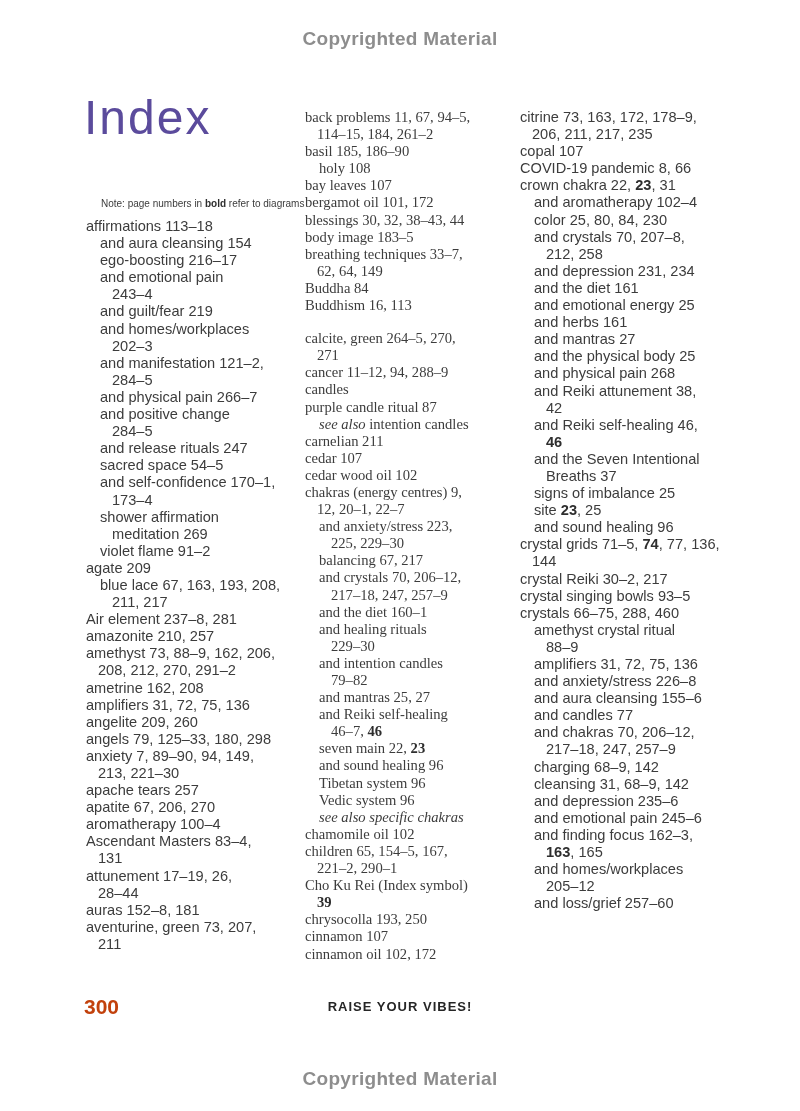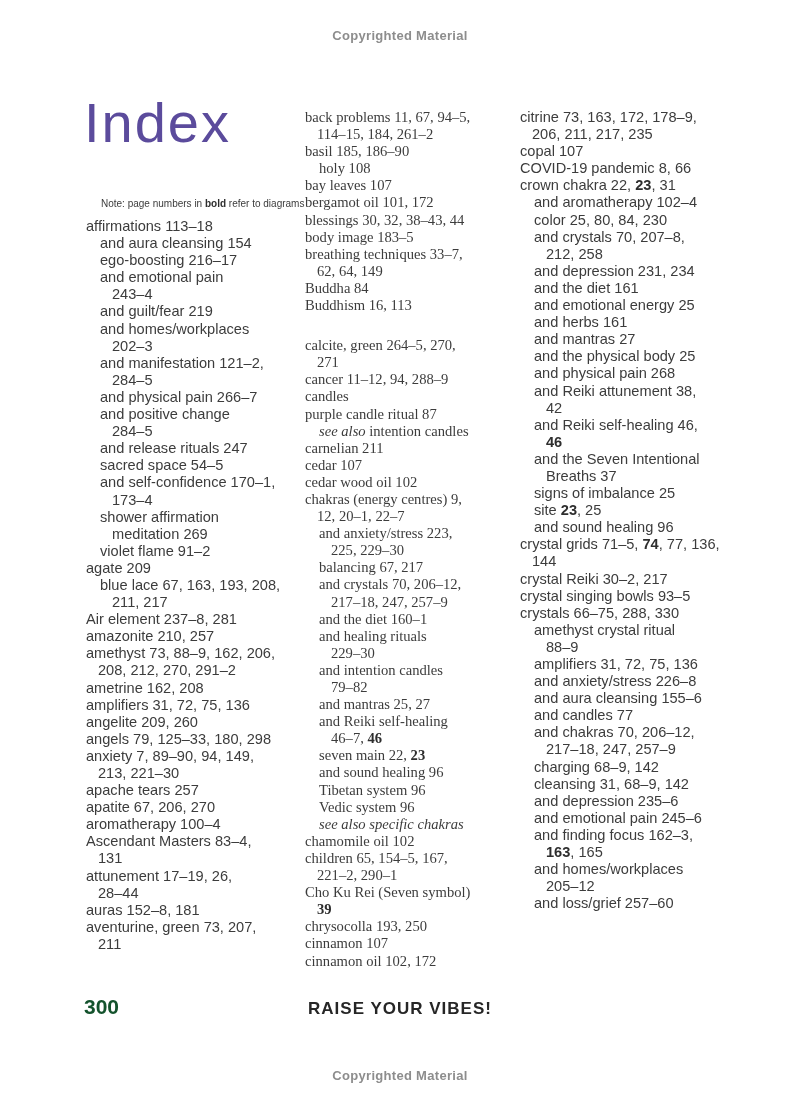--- a/index.html
+++ b/index.html
@@ -5,54 +5,54 @@
   html,body{margin:0;padding:0;background:#ffffff;}
   .page{
     position:relative;
     width:800px;height:1111px;
     background:#ffffff;
     font-family:"Liberation Sans", sans-serif;
     overflow:hidden;
   }
   .watermark{
     position:absolute;left:0;width:800px;text-align:center;
-    color:#8d8d8d;font-size:13px;font-weight:bold;letter-spacing:.3px;
+    color:#8d8d8d;font-size:19px;font-weight:bold;letter-spacing:.3px;
   }
   .wm-top{top:28px;}
   .wm-bottom{top:1068px;}
   .title{
     position:absolute;left:84px;top:90px;margin:0;
-    font-size:56px;font-weight:normal;color:#5b4b9c;letter-spacing:2px;
+    font-size:48px;font-weight:normal;color:#5b4b9c;letter-spacing:2px;
   }
   .note{
     position:absolute;left:85px;top:177px;width:222px;margin:16px;
     font-size:10px;line-height:22px;color:#3c3c3c;
   }
   .col{
     position:absolute;
     font-size:14.6px;line-height:17.1px;color:#3c3c3c;
   }
   .col1{left:86px;top:218px;width:218px;}
   .col2{left:305px;top:109px;width:216px;font-family:Liberation Serif, serif;}
   .col3{left:520px;top:109px;width:232px;}
   .line{white-space:nowrap;}
   .l0 .first{padding-left:0;}
   .l0 .cont{padding-left:12px;}
   .l1 .first{padding-left:14px;}
   .l1 .cont{padding-left:26px;}
-  .gap{margin-top:23px;}
+  .gap{margin-top:16px;}
   .seg-b{font-weight:bold;color:#2e2e2e;}
   .seg-i{font-style:italic;}
   .pagenum{
     position:absolute;left:84px;top:995px;
-    font-size:21px;font-weight:bold;color:#14532d;
+    font-size:21px;font-weight:bold;color:#c2410c;
   }
   .running-title{
     position:absolute;left:0;top:999px;width:800px;text-align:center;
-    font-size:17px;font-weight:bold;color:#262626;letter-spacing:1px;
+    font-size:13px;font-weight:bold;color:#262626;letter-spacing:1px;
   }
 </style>
 </head>
 <body>
 
 <div class="page">
   <div class="watermark wm-top">Copyrighted Material</div>
 
   <h1 class="title">Index</h1>
 
@@ -272,21 +272,21 @@
         <div class="line first"><span class="seg-i">see also specific chakras</span></div>
       </div>
       <div class="entry l0">
         <div class="line first"><span>chamomile oil 102</span></div>
       </div>
       <div class="entry l0">
         <div class="line first"><span>children 65, 154–5, 167,</span></div>
         <div class="line cont"><span>221–2, 290–1</span></div>
       </div>
       <div class="entry l0">
-        <div class="line first"><span>Cho Ku Rei (Seven symbol)</span></div>
+        <div class="line first"><span>Cho Ku Rei (Index symbol)</span></div>
         <div class="line cont"><span class="seg-b">39</span></div>
       </div>
       <div class="entry l0">
         <div class="line first"><span>chrysocolla 193, 250</span></div>
       </div>
       <div class="entry l0">
         <div class="line first"><span>cinnamon 107</span></div>
       </div>
       <div class="entry l0">
         <div class="line first"><span>cinnamon oil 102, 172</span></div>
@@ -362,21 +362,21 @@
         <div class="line first"><span>crystal grids 71–5, </span><span class="seg-b">74</span><span>, 77, 136,</span></div>
         <div class="line cont"><span>144</span></div>
       </div>
       <div class="entry l0">
         <div class="line first"><span>crystal Reiki 30–2, 217</span></div>
       </div>
       <div class="entry l0">
         <div class="line first"><span>crystal singing bowls 93–5</span></div>
       </div>
       <div class="entry l0">
-        <div class="line first"><span>crystals 66–75, 288, 330</span></div>
+        <div class="line first"><span>crystals 66–75, 288, 460</span></div>
       </div>
       <div class="entry l1">
         <div class="line first"><span>amethyst crystal ritual</span></div>
         <div class="line cont"><span>88–9</span></div>
       </div>
       <div class="entry l1">
         <div class="line first"><span>amplifiers 31, 72, 75, 136</span></div>
       </div>
       <div class="entry l1">
         <div class="line first"><span>and anxiety/stress 226–8</span></div>

